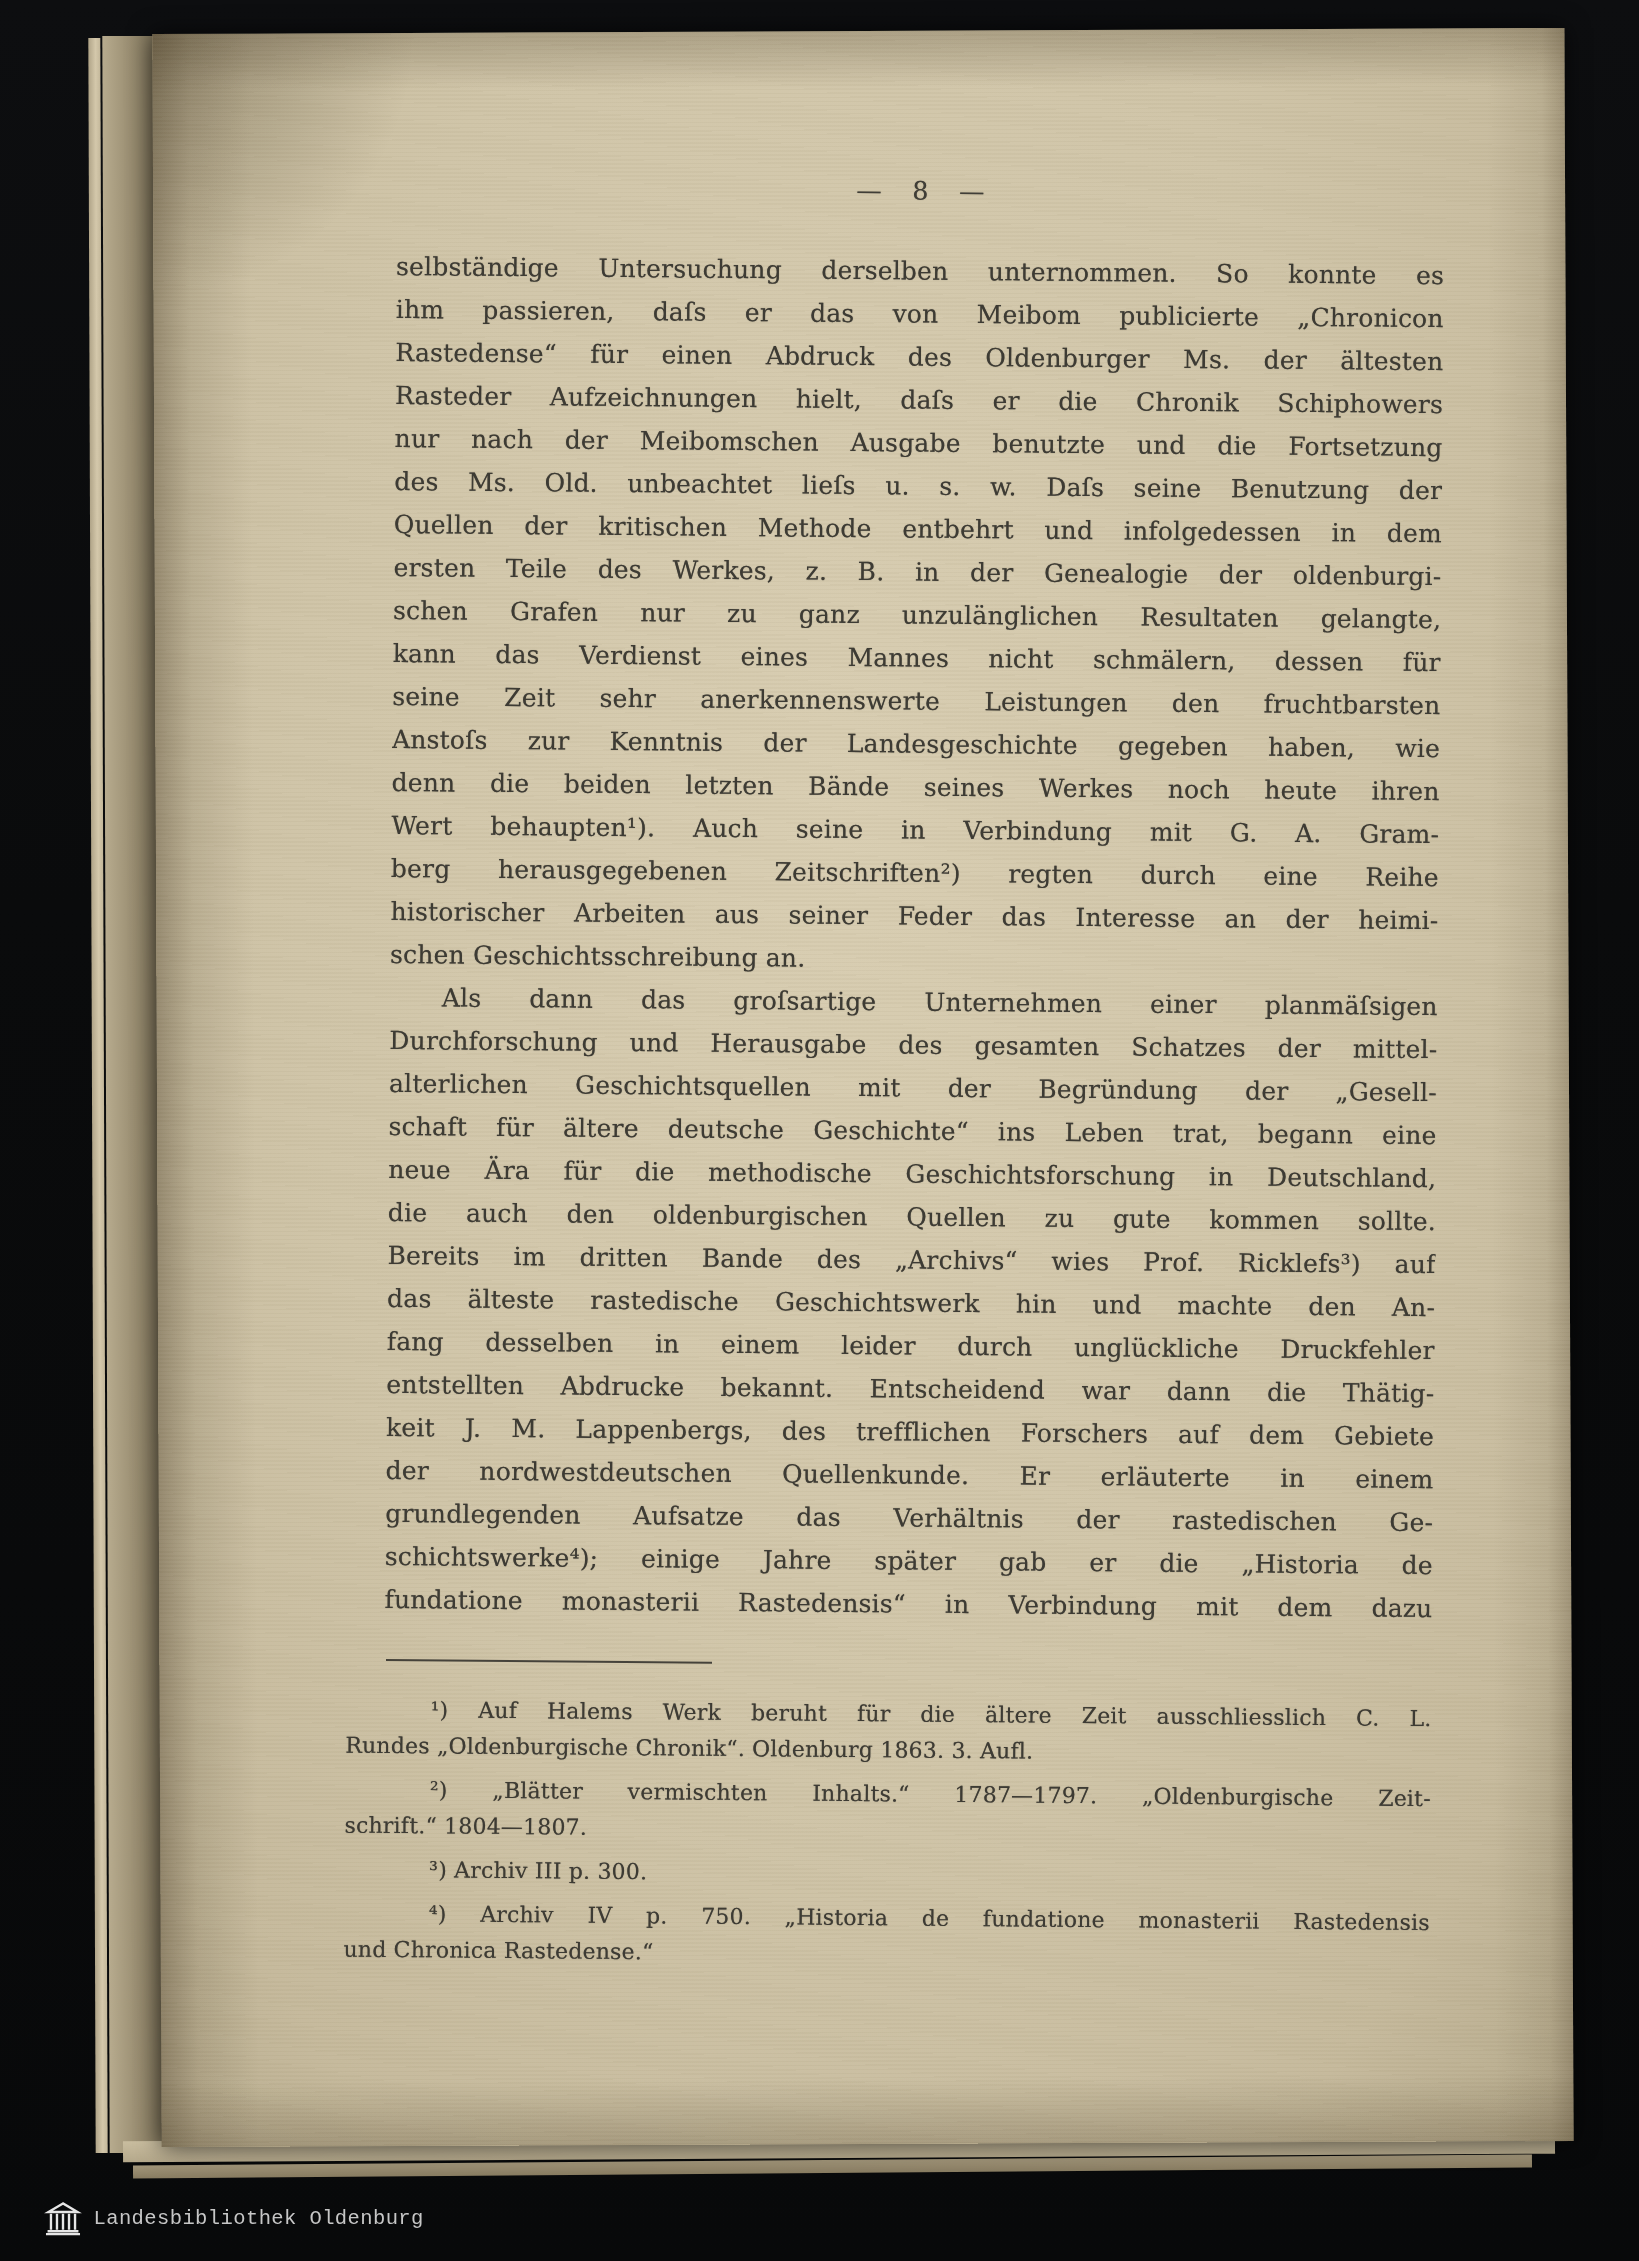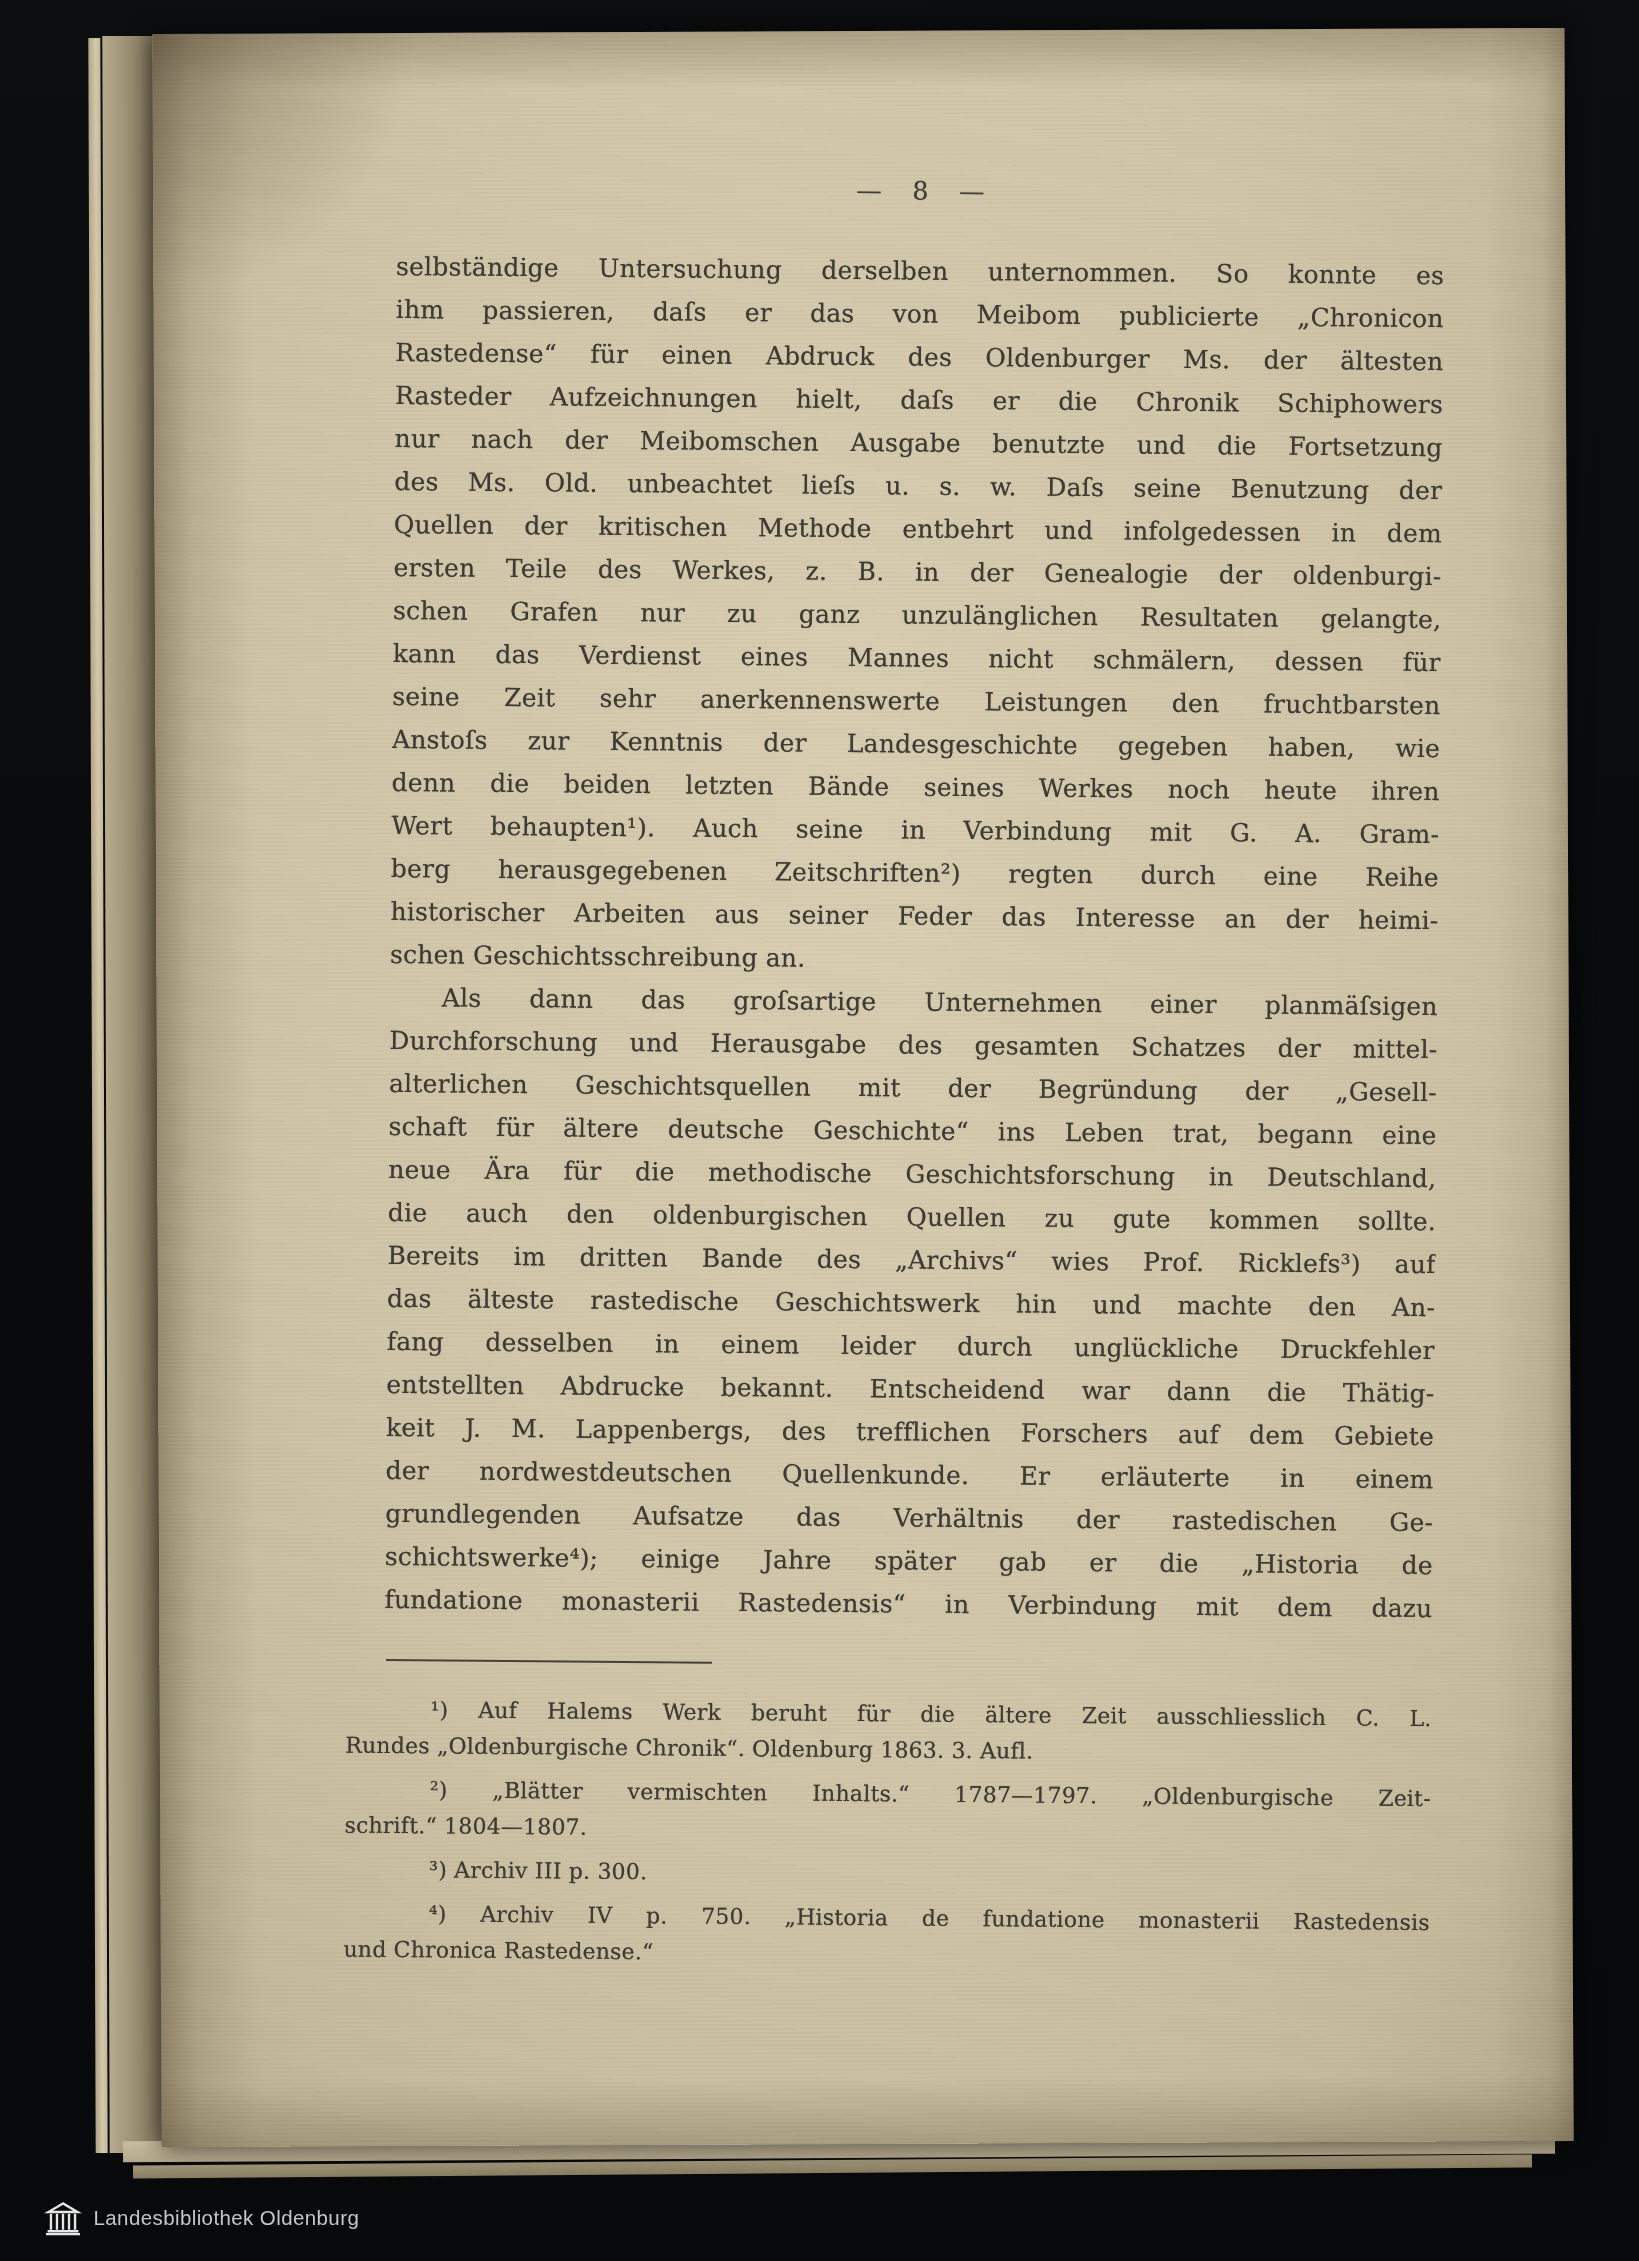--- a/index.html
+++ b/index.html
@@ -121,21 +121,21 @@
   .watermark {
     position: absolute;
     left: 44px; top: 2199px;
     display: flex;
     align-items: center;
     gap: 11.5px;
   }
   .wm-icon { display: inline-flex; }
   .wm-icon svg { display: block; }
   .wm-label {
-    font-family: Liberation Sans, sans-serif;
+    font-family: Liberation Mono, monospace;
     font-size: 20.5px;
     color: #c6c6c6;
     letter-spacing: 0.4px;
   }
 </style>
 </head>
 <body>
 
 <div class="scan-root">
 

